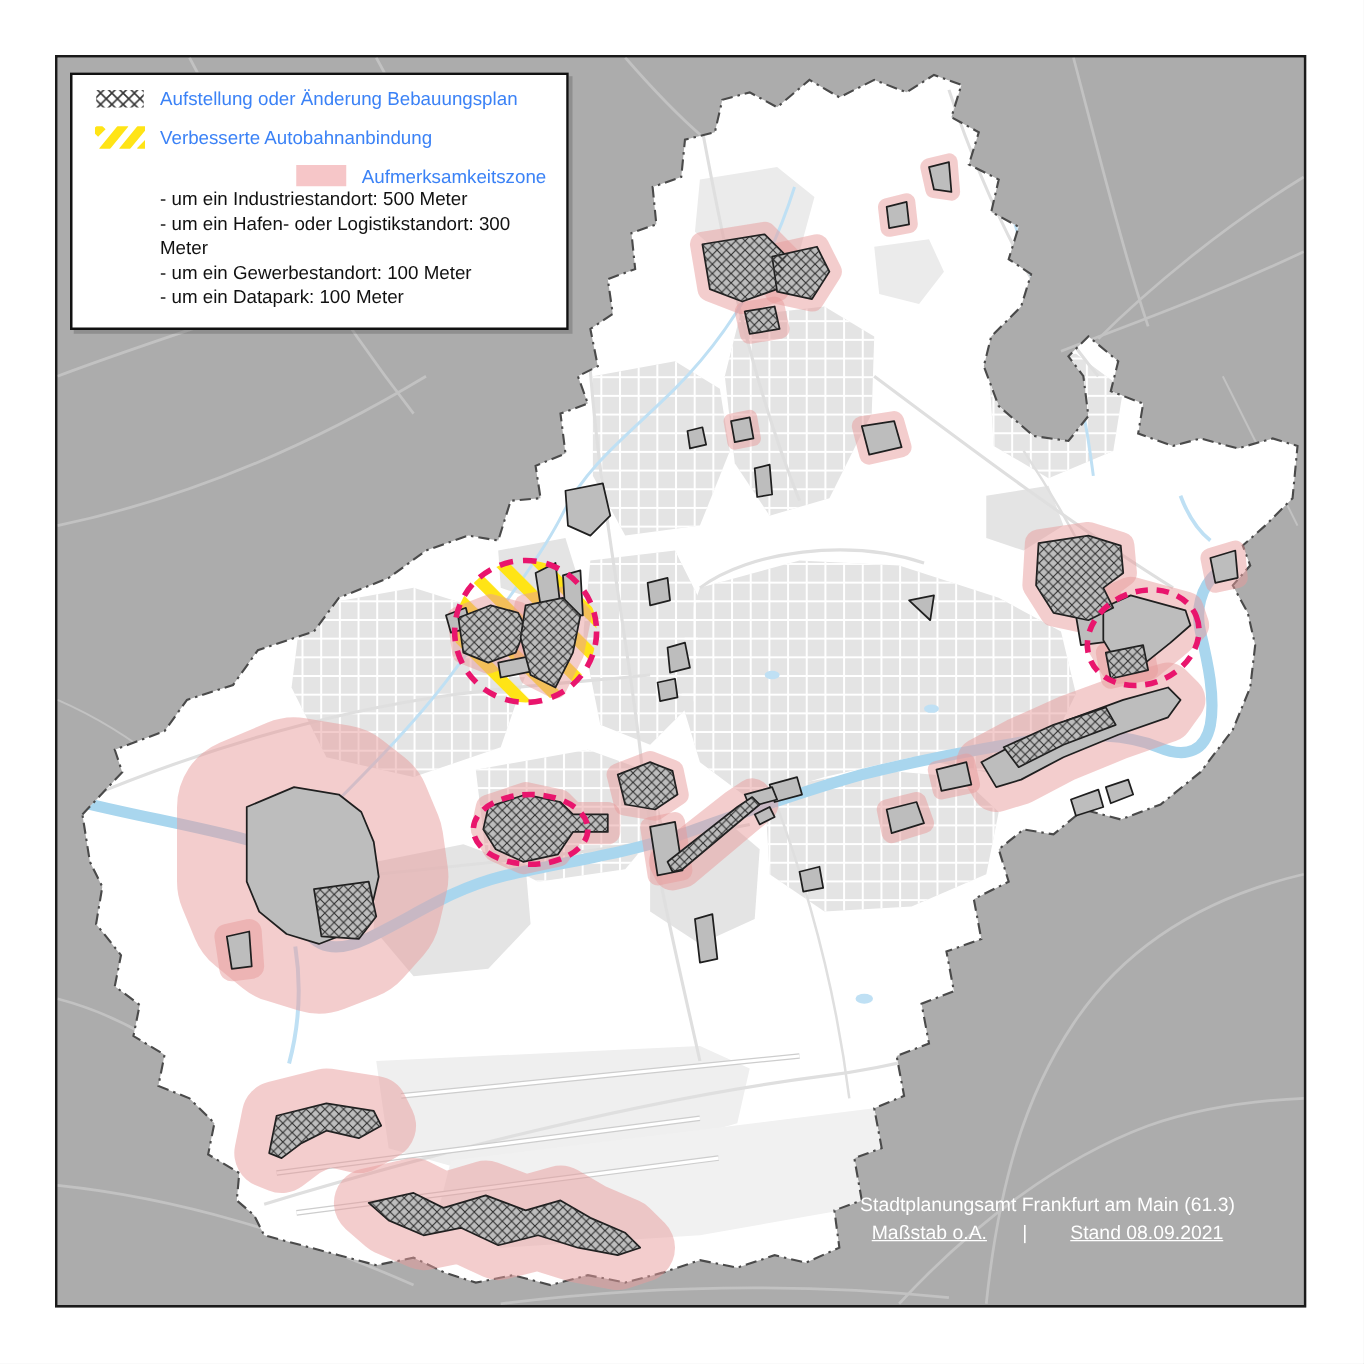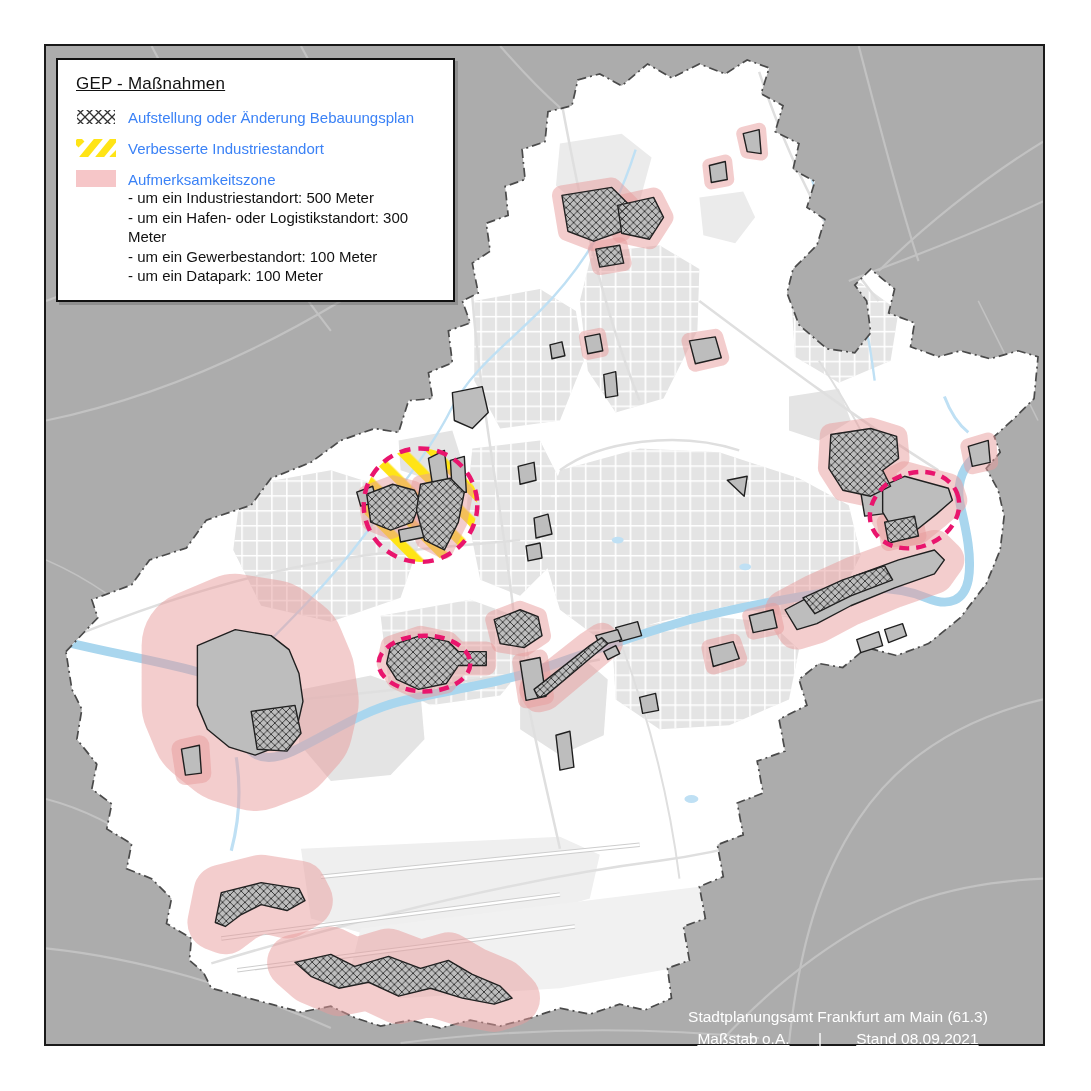--- a/index.html
+++ b/index.html
@@ -11,21 +11,21 @@
   #legend{position:absolute;left:56px;top:58px;width:399px;box-sizing:border-box;background:#FFFFFF;border:2px solid #111111;box-shadow:3px 3px 0 rgba(90,90,90,0.35);padding:10px 16px 14px 16px;z-index:5;}
   #legend .title{font-size:17px;color:#111;text-decoration:underline;margin:4px 0 14px 2px;letter-spacing:0.2px;}
   .lrow{display:flex;align-items:center;gap:12px;margin:0 0 13px 2px;}
   .lrow .swatch{flex:0 0 auto;width:40px;height:18px;position:relative;}
   .lrow .lbl{font-size:15px;color:#3b82f6;}
   .dashed-swatch{width:34px;height:14px;border:3px dashed #E9156D;box-sizing:content-box;}
   .pink-swatch{width:40px;height:17px;background:#F6C6C8;}
   .ldetails{margin:-6px 0 0 54px;}
   .ldetails div{font-size:15px;color:#111;line-height:19.5px;}
   
-  #attribution{position:absolute;left:640px;top:1006px;width:396px;text-align:center;color:#FFFFFF;font-size:15.5px;line-height:22px;z-index:4;}
+  #attribution{position:absolute;left:640px;top:954px;width:396px;text-align:center;color:#FFFFFF;font-size:15.5px;line-height:22px;z-index:4;}
   #attribution .row2 span{display:inline-block;text-decoration:underline;}
   #attribution .sep{margin:0 30px 0 24px;}
 </style>
 </head>
 <body>
 
 <div id="page">
 
   <div id="map-frame">
     <svg viewBox="44 44 1001 1002" preserveAspectRatio="none">
@@ -236,21 +236,20 @@
 
       <g fill="none" stroke="#E9156D" stroke-width="4.5">
         <circle cx="420" cy="505" r="57" stroke-dasharray="11 8" stroke="#E9156D"></circle>
         <ellipse cx="424" cy="664" rx="46" ry="28" stroke-dasharray="10 7" stroke="#E9156D"></ellipse>
         <ellipse cx="916" cy="510" rx="46" ry="37" stroke-dasharray="10 7" transform="rotate(-22 916 510)" stroke="#E9156D"></ellipse>
       </g>
     </svg>
   </div>
 
   <div id="legend">
-    <div class="title">GEP - Maßnahmen</div>
 
     <div class="lrow">
       <span class="swatch">
         <svg width="40" height="18" viewBox="0 0 40 18">
           <defs>
             <pattern id="hatchL" width="9" height="9" patternUnits="userSpaceOnUse">
               <path d="M0,9 L9,0 M0,0 L9,9" stroke="#333333" stroke-width="1.3" fill="none"></path>
             </pattern>
           </defs>
           <rect x="1" y="2" width="38" height="14" fill="url(#hatchL)"></rect>
@@ -259,24 +258,24 @@
       <span class="lbl">Aufstellung oder Änderung Bebauungsplan</span>
     </div>
 
 
     <div class="lrow">
       <span class="swatch">
         <svg width="40" height="18" viewBox="0 0 40 18">
           <path d="M0,6 L6,0 M6,20 L24,-2 M22,20 L40,-2 M36,20 L44,12" stroke="#FFE416" stroke-width="7" fill="none"></path>
         </svg>
       </span>
-      <span class="lbl">Verbesserte Industriestandort</span>
-    </div>
-
-    <div class="lrow" style="margin-bottom:6px;">
+      <span class="lbl">Verbesserte Autobahnanbindung</span>
+    </div>
+
+    <div class="lrow" style="margin-bottom:6px;justify-content:flex-end;">
       <span class="swatch">
           <span class="pink-swatch" style="display:block;"></span>
         </span>
       <span class="lbl">Aufmerksamkeitszone</span>
     </div>
     <div class="ldetails">
       <div>- um ein Industriestandort: 500 Meter</div>
       <div>- um ein Hafen- oder Logistikstandort: 300 Meter</div>
       <div>- um ein Gewerbestandort: 100 Meter</div>
       <div>- um ein Datapark: 100 Meter</div>

